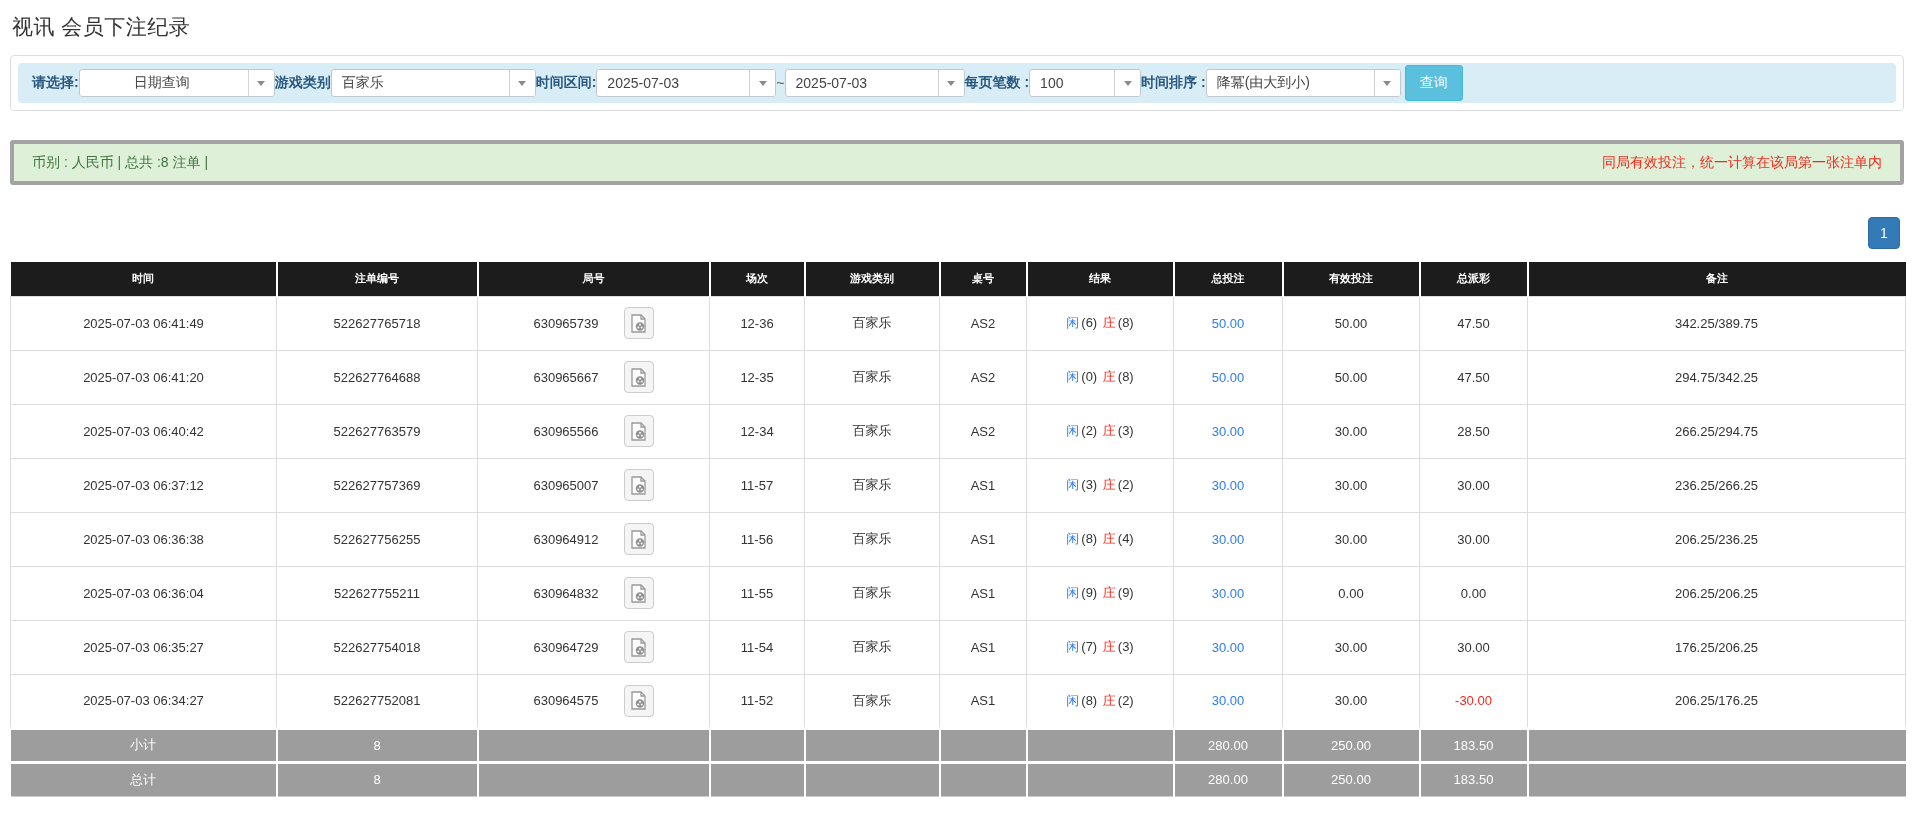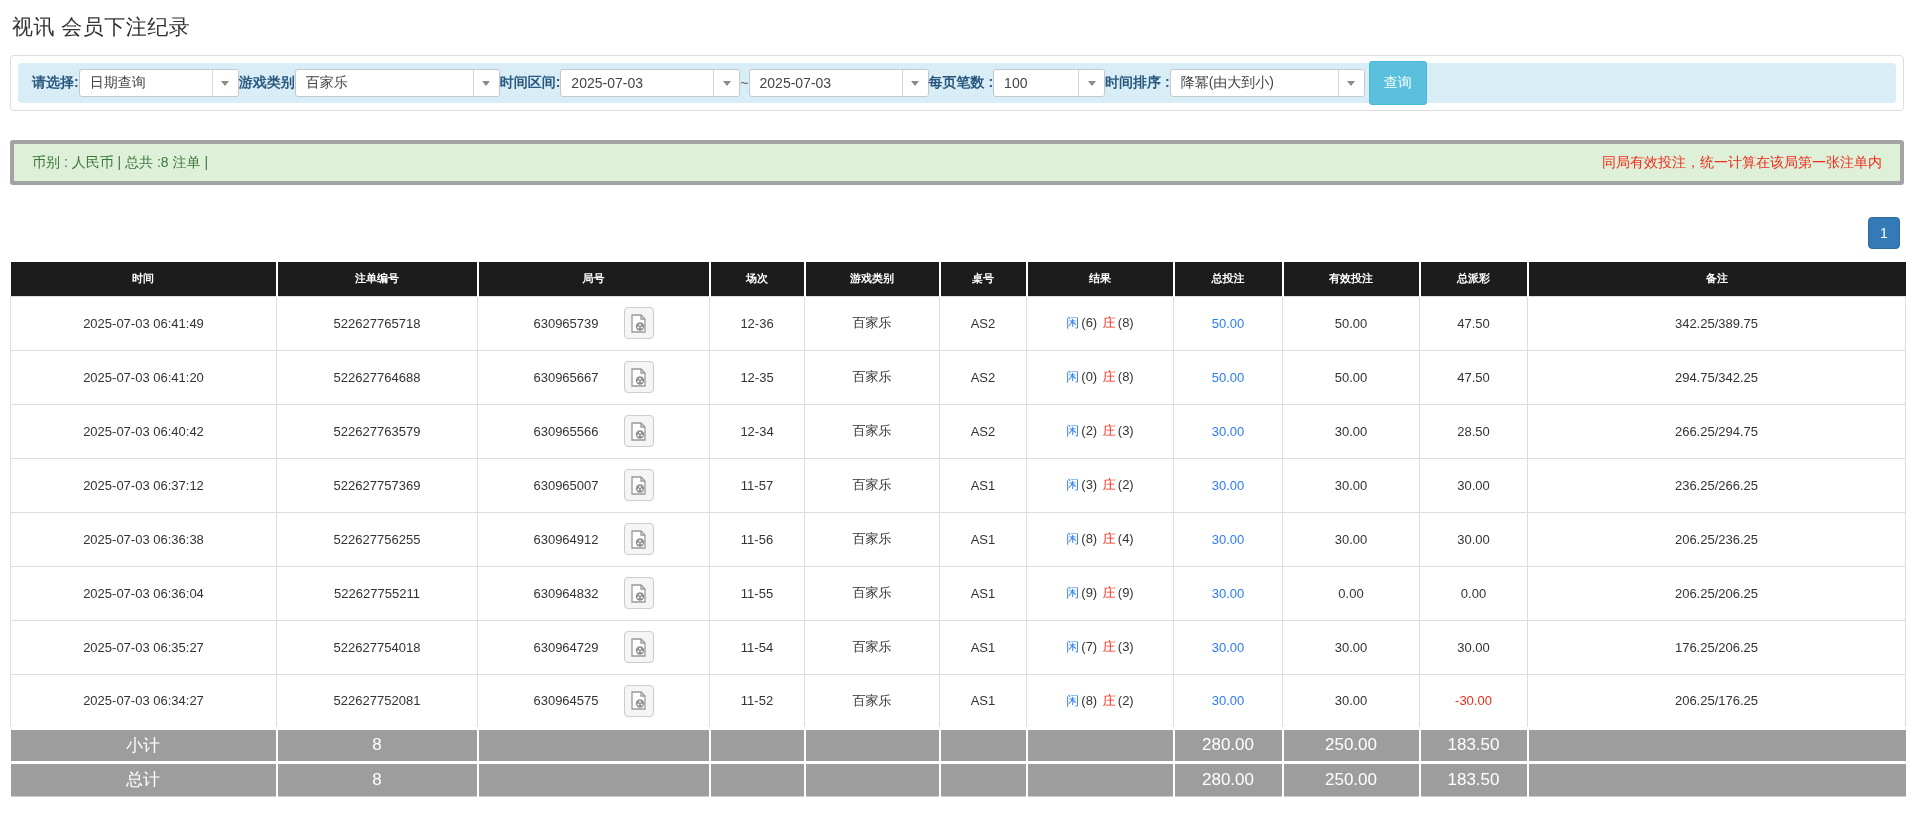--- a/index.html
+++ b/index.html
@@ -8,38 +8,38 @@
   .page-title { position:absolute; left:12px; top:13px; font-size:21px; color:#333; letter-spacing:0.5px; }
 
   
   .filter-panel { position:absolute; left:10px; top:55px; width:1894px; height:56px; background:#fff; border:1px solid #ddd; border-radius:4px; }
   .filter-bar { margin:7px; height:40px; background:#d9edf7; border-radius:4px; display:flex; align-items:center; padding:0 14px; }
   .f-label { font-size:14px; font-weight:bold; color:#29587e; white-space:nowrap; }
   .select-group { display:flex; height:28px; background:#fff; border:1px solid #c2c9ce; border-radius:3px; overflow:hidden; }
   .select-value { padding:0 10px; display:flex; align-items:center; font-size:14px; color:#444; white-space:nowrap; flex:1; }
   .select-arrow { width:26px; border-left:1px solid #d4d4d4; display:flex; align-items:center; justify-content:center; background:#fff; }
   .select-arrow::after { content:""; width:0; height:0; border:4px solid transparent; border-top:5px solid #8a8a8a; margin-top:5px; }
-  .w140 { width:160px; } .w175 { width:205px; } .w150 { width:180px; } .w85 { width:112px; } .w165 { width:195px; }
+  .w140 { width:196px;padding-left:44px; } .w175 { width:205px; } .w150 { width:180px; } .w85 { width:112px; } .w165 { width:195px; }
   .tilde { font-size:14px; color:#555; }
-  .search-btn { height:44px; padding:0 14px; background:#5bc0de; border:1px solid #46b8da; color:#fff; font-size:14px; border-radius:3px; cursor:pointer; margin-left:4px; }
+  .search-btn { height:36px; padding:0 14px; background:#5bc0de; border:1px solid #46b8da; color:#fff; font-size:14px; border-radius:3px; cursor:pointer; margin-left:4px; }
 
   
   .summary-bar { position:absolute; left:10px; top:140px; width:1894px; height:45px; background:#dff0d8; border:4px solid #a3a3a3; border-radius:3px; display:flex; justify-content:space-between; align-items:center; padding:0 18px; font-size:14px; }
   .summary-left { color:#3c763d; }
   .summary-right { color:#f02b1d; }
 
   
   .page-btn { position:absolute; top:217px; left:1868px; width:32px; height:32px; background:#337ab7; border:1px solid #2e6da4; border-radius:4px; color:#fff; font-size:14px; display:flex; align-items:center; justify-content:center; cursor:pointer; }
 
   
   .records-table { position:absolute; left:10px; top:262px; width:1895px; border-collapse:collapse; table-layout:fixed; text-align:center; font-size:13px; color:#333; }
   .records-table thead th { background:#1c1c1c; color:#fff; height:34px; font-weight:bold; border-right:2px solid #fff; font-size:11px; }
   .records-table thead th:last-child { border-right:none; }
   .records-table tbody td { height:54px; background:#fff; border:1px solid #ddd; }
-  .records-table tfoot td { background:#9d9d9d; color:#fff; height:34px; border-right:2px solid #fff; border-top:3px solid #fff; font-size:17px; }
+  .records-table tfoot td { background:#9d9d9d; color:#fff; height:34px; border-right:2px solid #fff; border-top:3px solid #fff; font-size:13px; }
   .records-table tfoot td:last-child { border-right:none; }
   .records-table tfoot tr:last-child td { border-bottom:1px solid #ccc; }
 
   .blue { color:#2b7bf3; }
   .red { color:#f02b1d; }
   .bet-link { color:#2b7bf3; cursor:pointer; }
   .round-cell { display:flex; align-items:center; justify-content:center; gap:25px; }
   .video-btn { width:30px; height:32px; background:#f5f5f5; border:1px solid #ccc; border-radius:4px; display:inline-flex; align-items:center; justify-content:center; cursor:pointer; padding:0; }
   .result-cell span { padding:0 1px; }
 </style>

